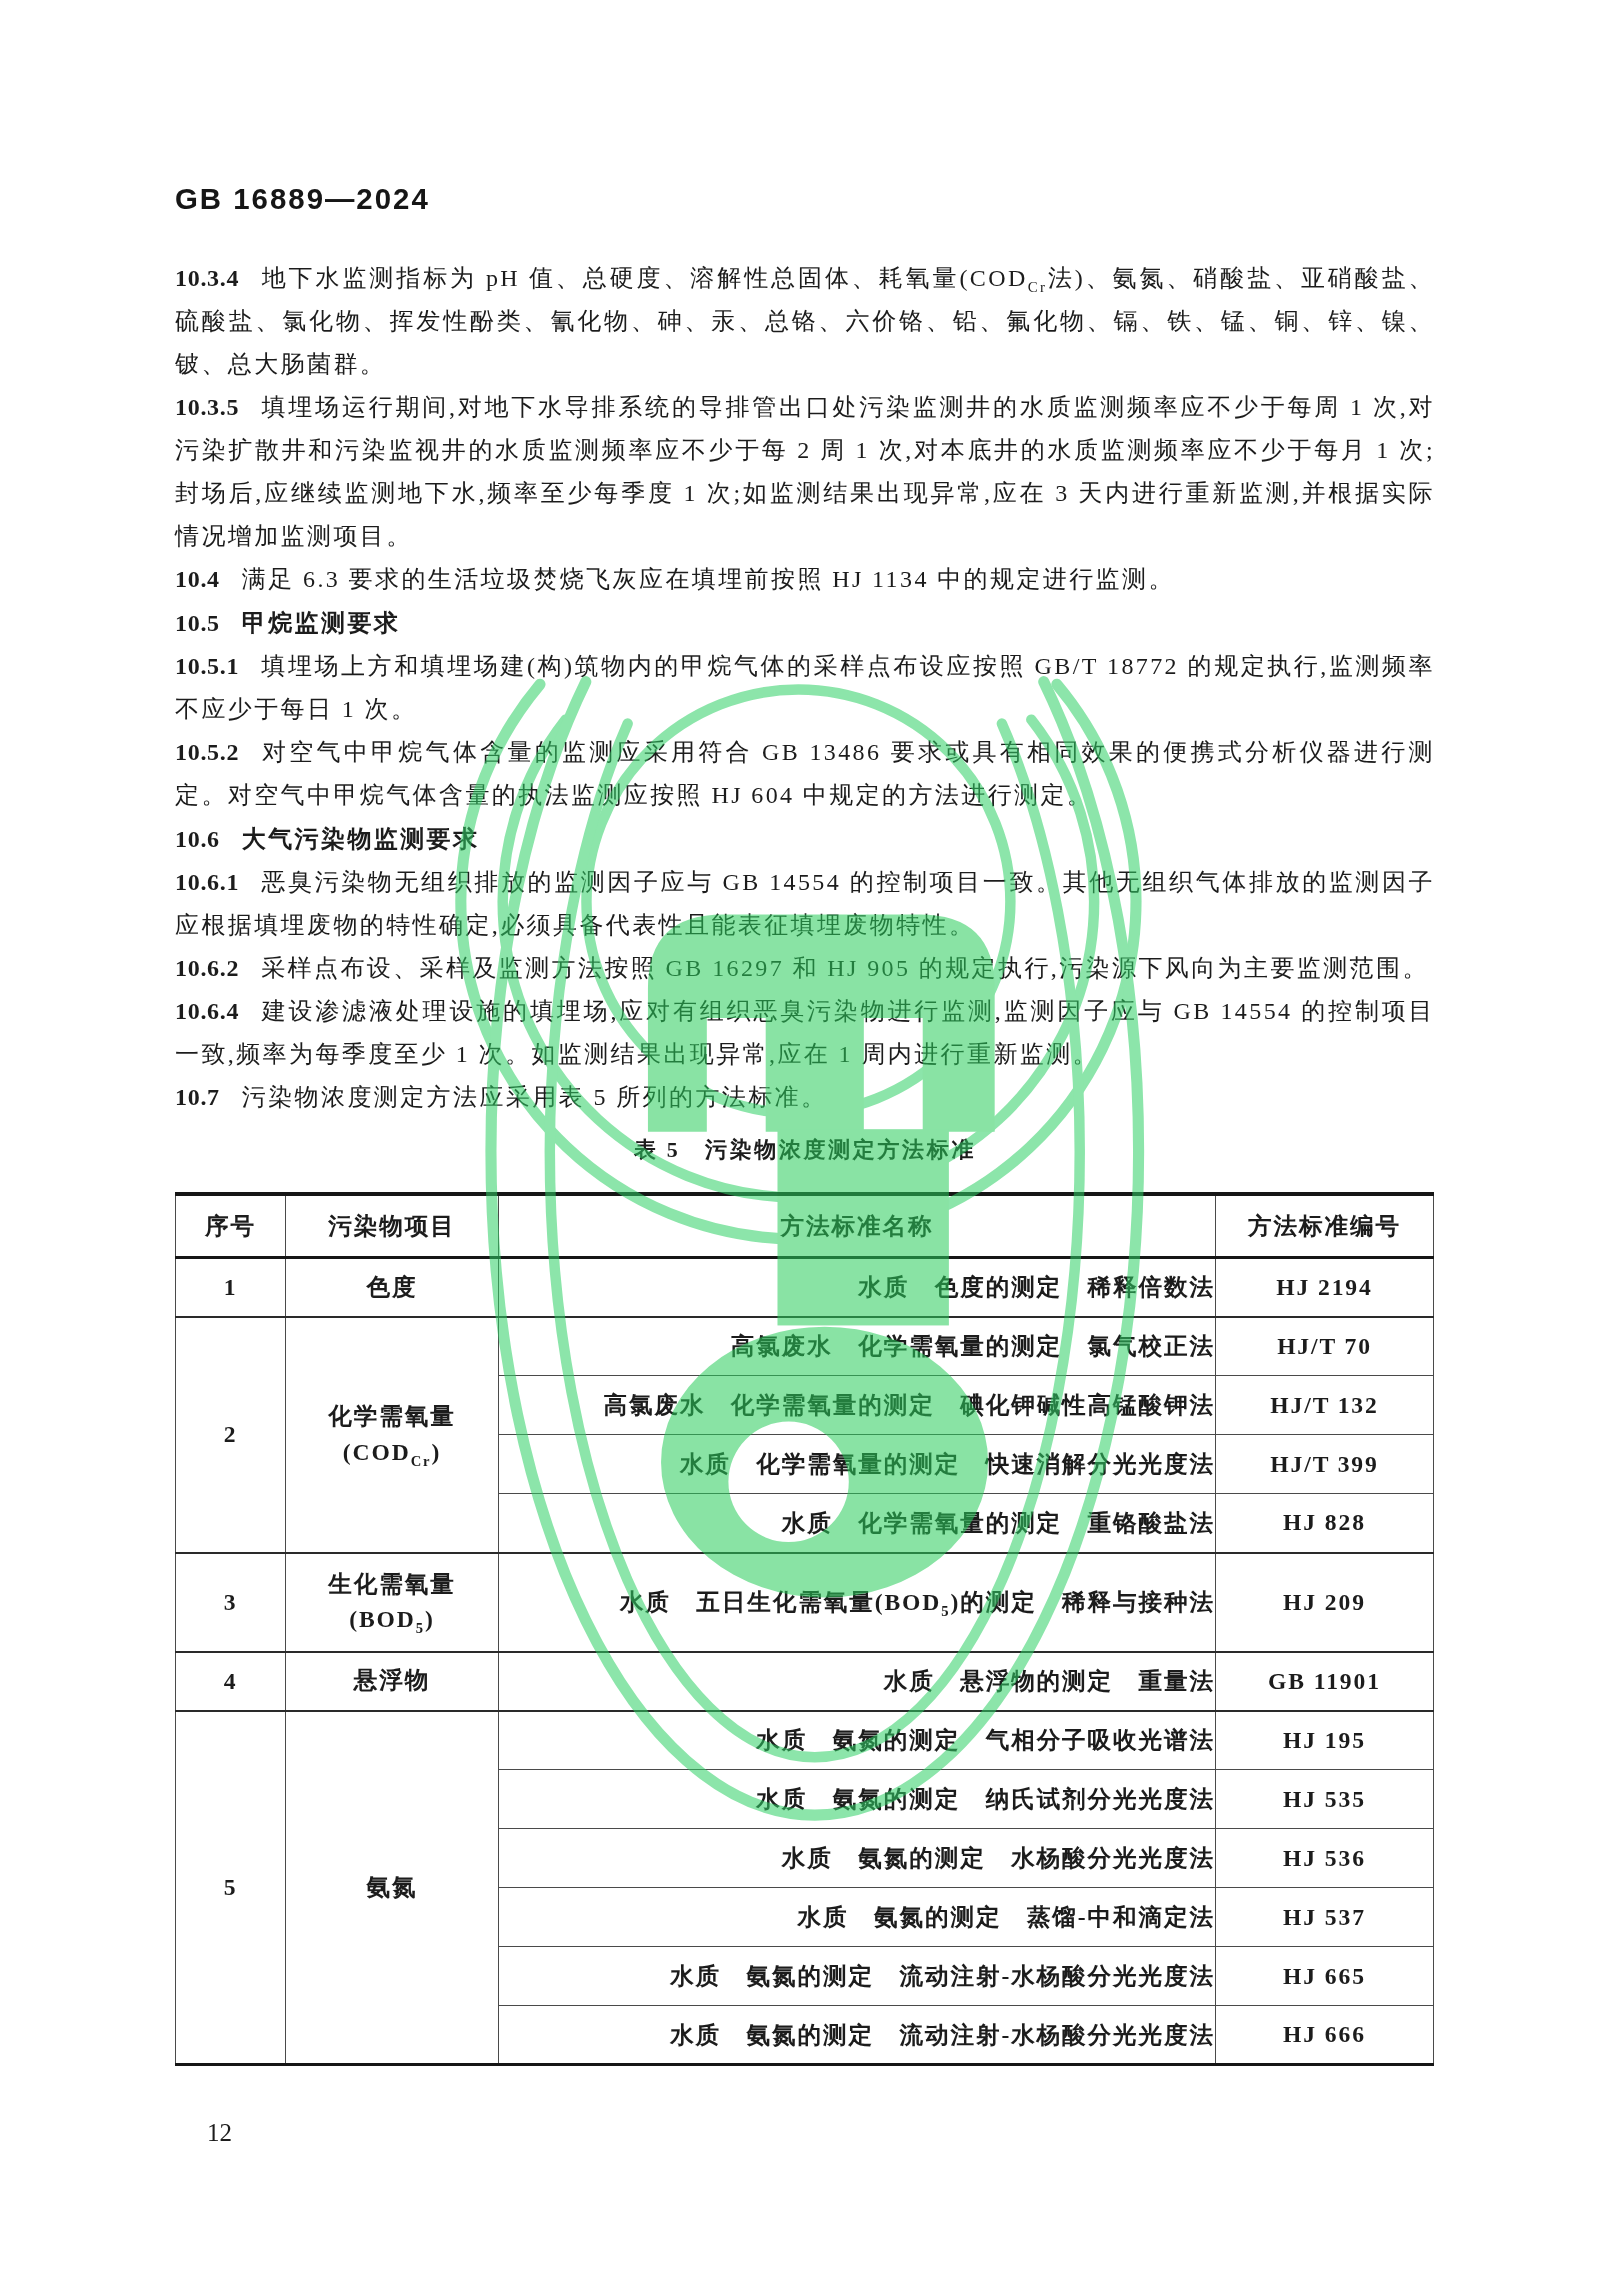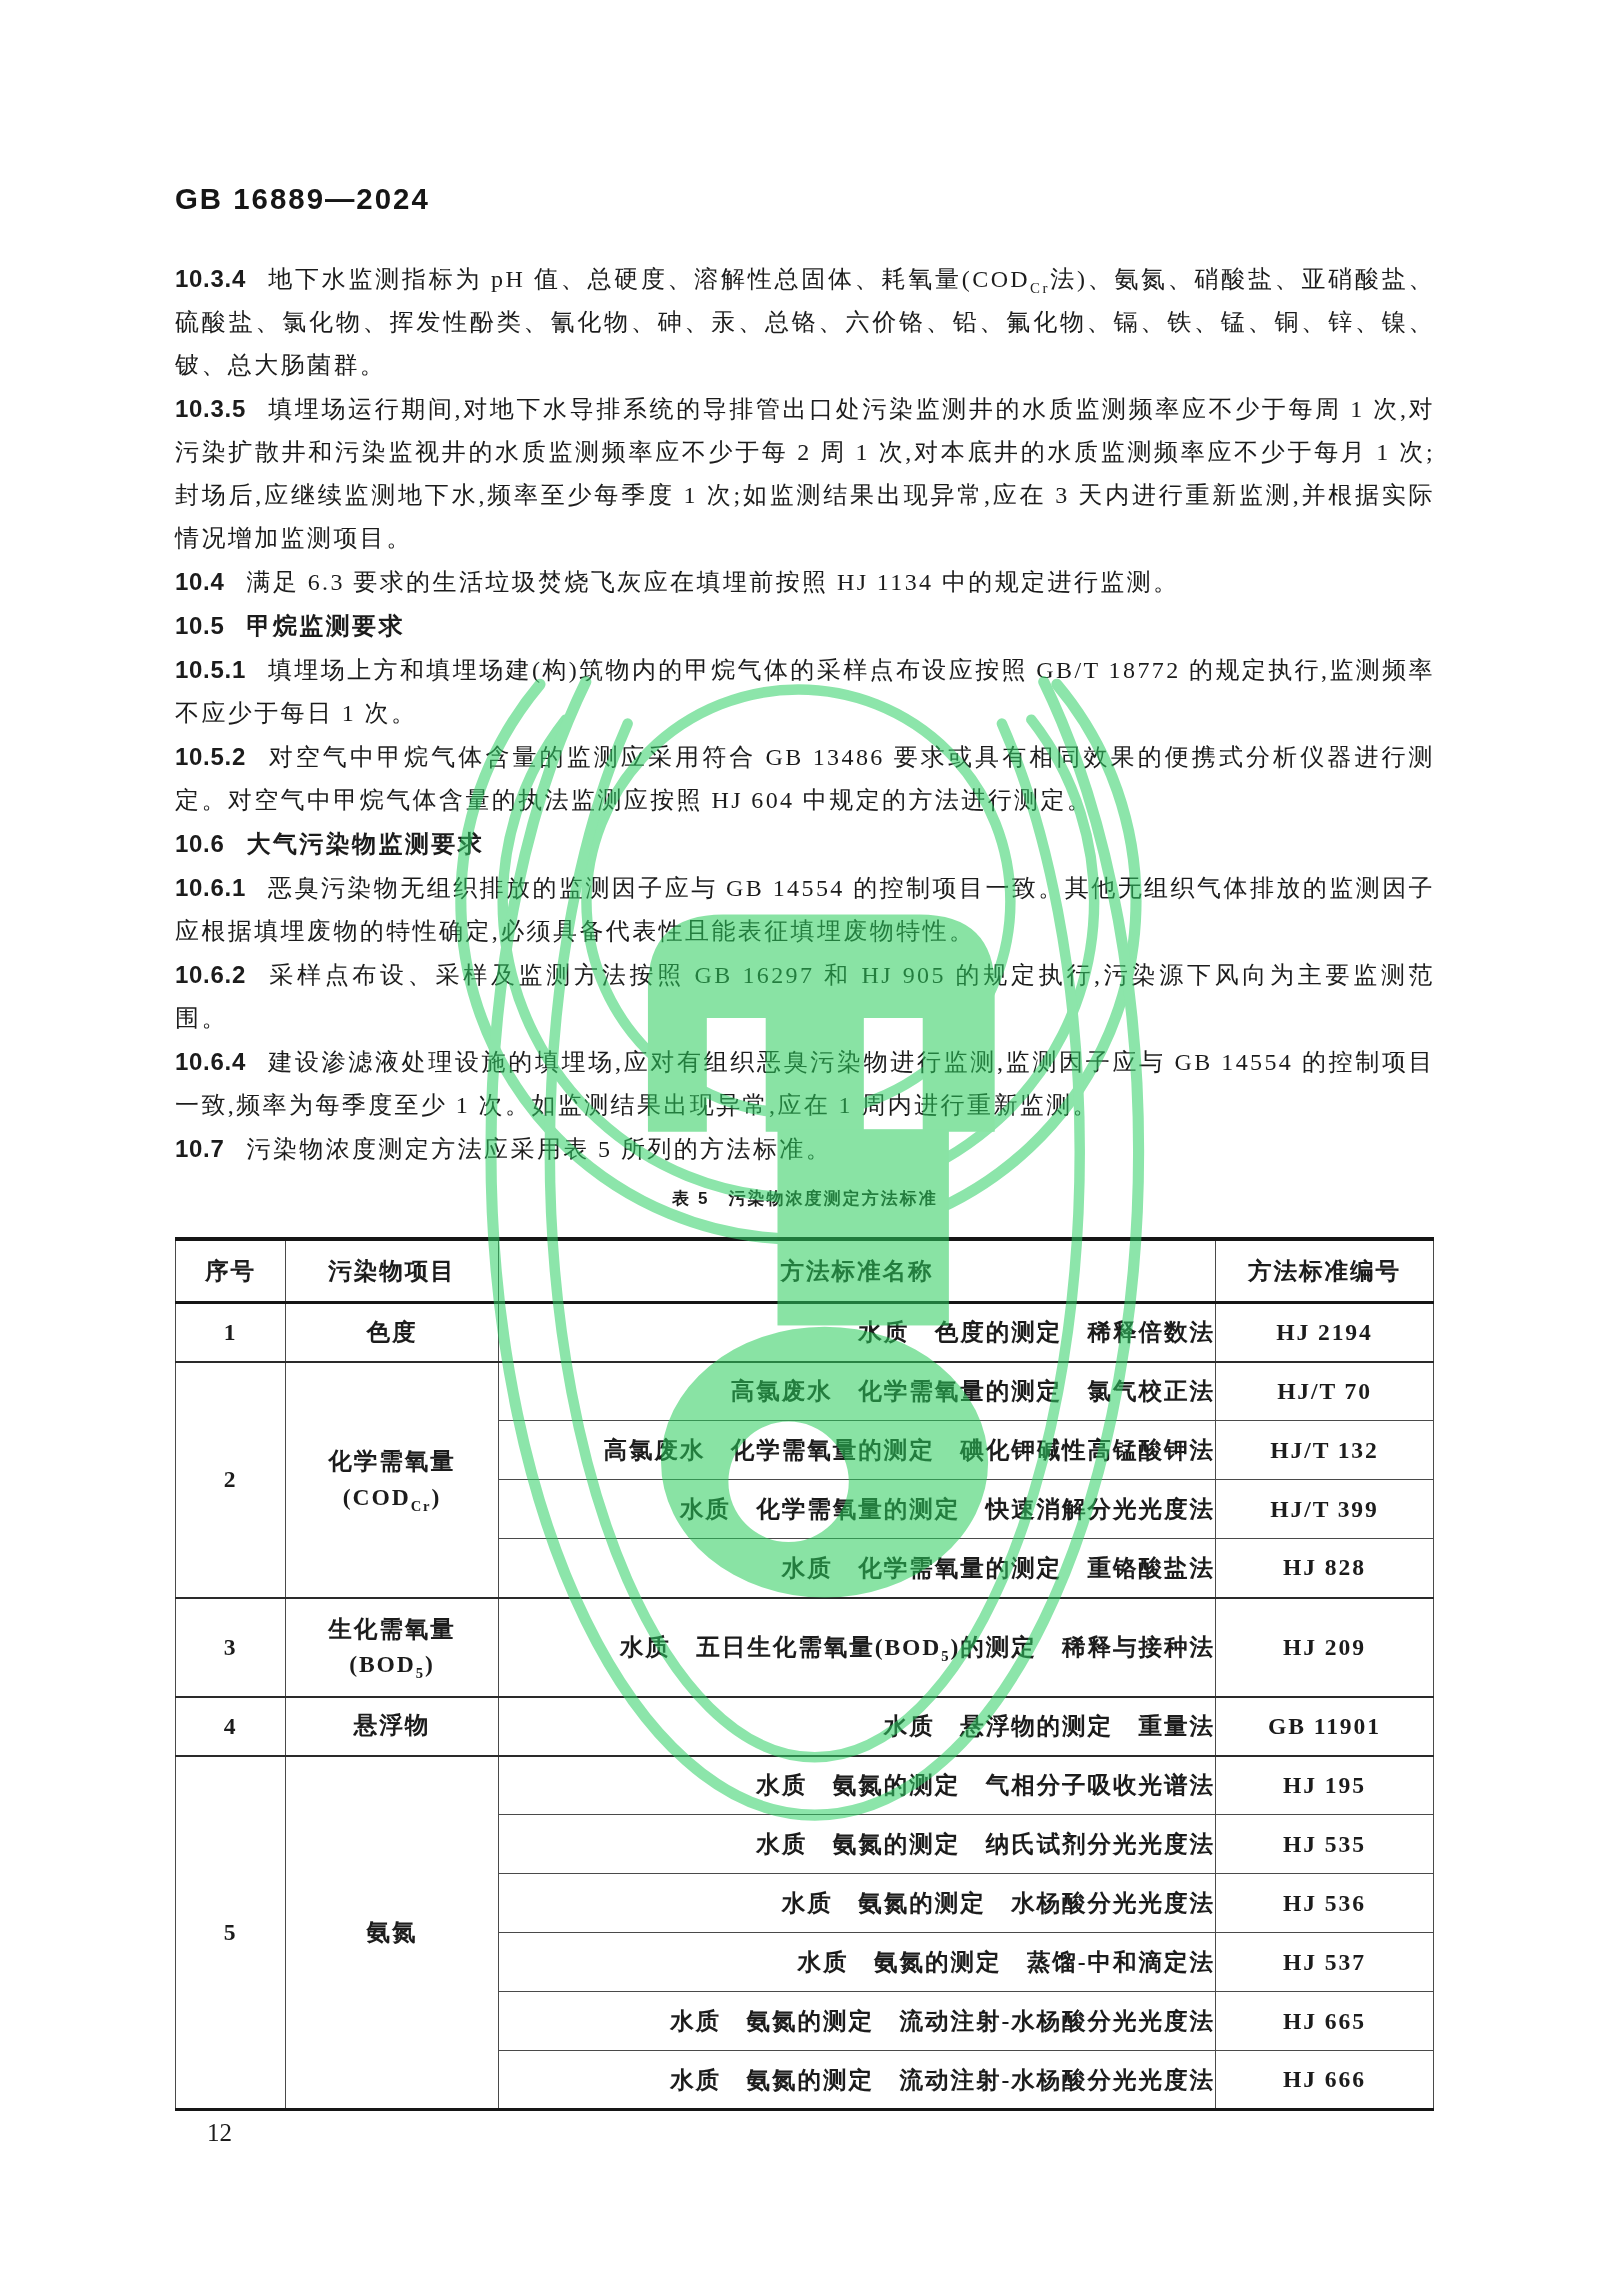--- a/index.html
+++ b/index.html
@@ -9,28 +9,28 @@
     overflow:hidden; margin:0 auto;
   }
   .content { position:absolute; top:0; left:0; right:0; padding:182px 188px 0 175px; box-sizing:border-box; z-index:1; }
   .doc-code {
     font-family:"Liberation Sans","DejaVu Sans",sans-serif; font-weight:bold;
     font-size:29.4px; letter-spacing:2px; color:#161616;
   }
   .body-text { margin-top:41px; }
   .para { font-size:24px; line-height:43px; text-align:justify; letter-spacing:0.10em; margin:0; }
   .para .pnum {
-    font-family:Liberation Sans, sans-serif; font-weight:bold;
+    font-family:Liberation Serif, serif; font-weight:bold;
     letter-spacing:0.7px; margin-right:22px; white-space:nowrap;
   }
   .para.heading .ptext { font-weight:bold; font-family:"Liberation Sans","DejaVu Sans",sans-serif; }
   sub { font-size:0.62em; line-height:0; }
   .table-title {
-    text-align:center; font-weight:bold; font-size:17px; margin-top:15.7px;
-    font-family:Liberation Sans, sans-serif; letter-spacing:0.12em;
+    text-align:center; font-weight:bold; font-size:22px; margin-top:15.7px;
+    font-family:Liberation Serif, serif; letter-spacing:0.12em;
   }
   table.std {
     border-collapse:collapse; table-layout:fixed; width:1258px; margin-top:27.5px;
     border-top:4.6px solid #161616; border-bottom:3.9px solid #161616;
     border-left:1.3px solid #3a3a3a; border-right:1.3px solid #3a3a3a;
   }
   table.std th, table.std td {
     border:1.3px solid #4a4a4a; font-size:23.6px; font-weight:bold; padding:0;
     letter-spacing:0.08em; color:#1c1c1c;
   }

